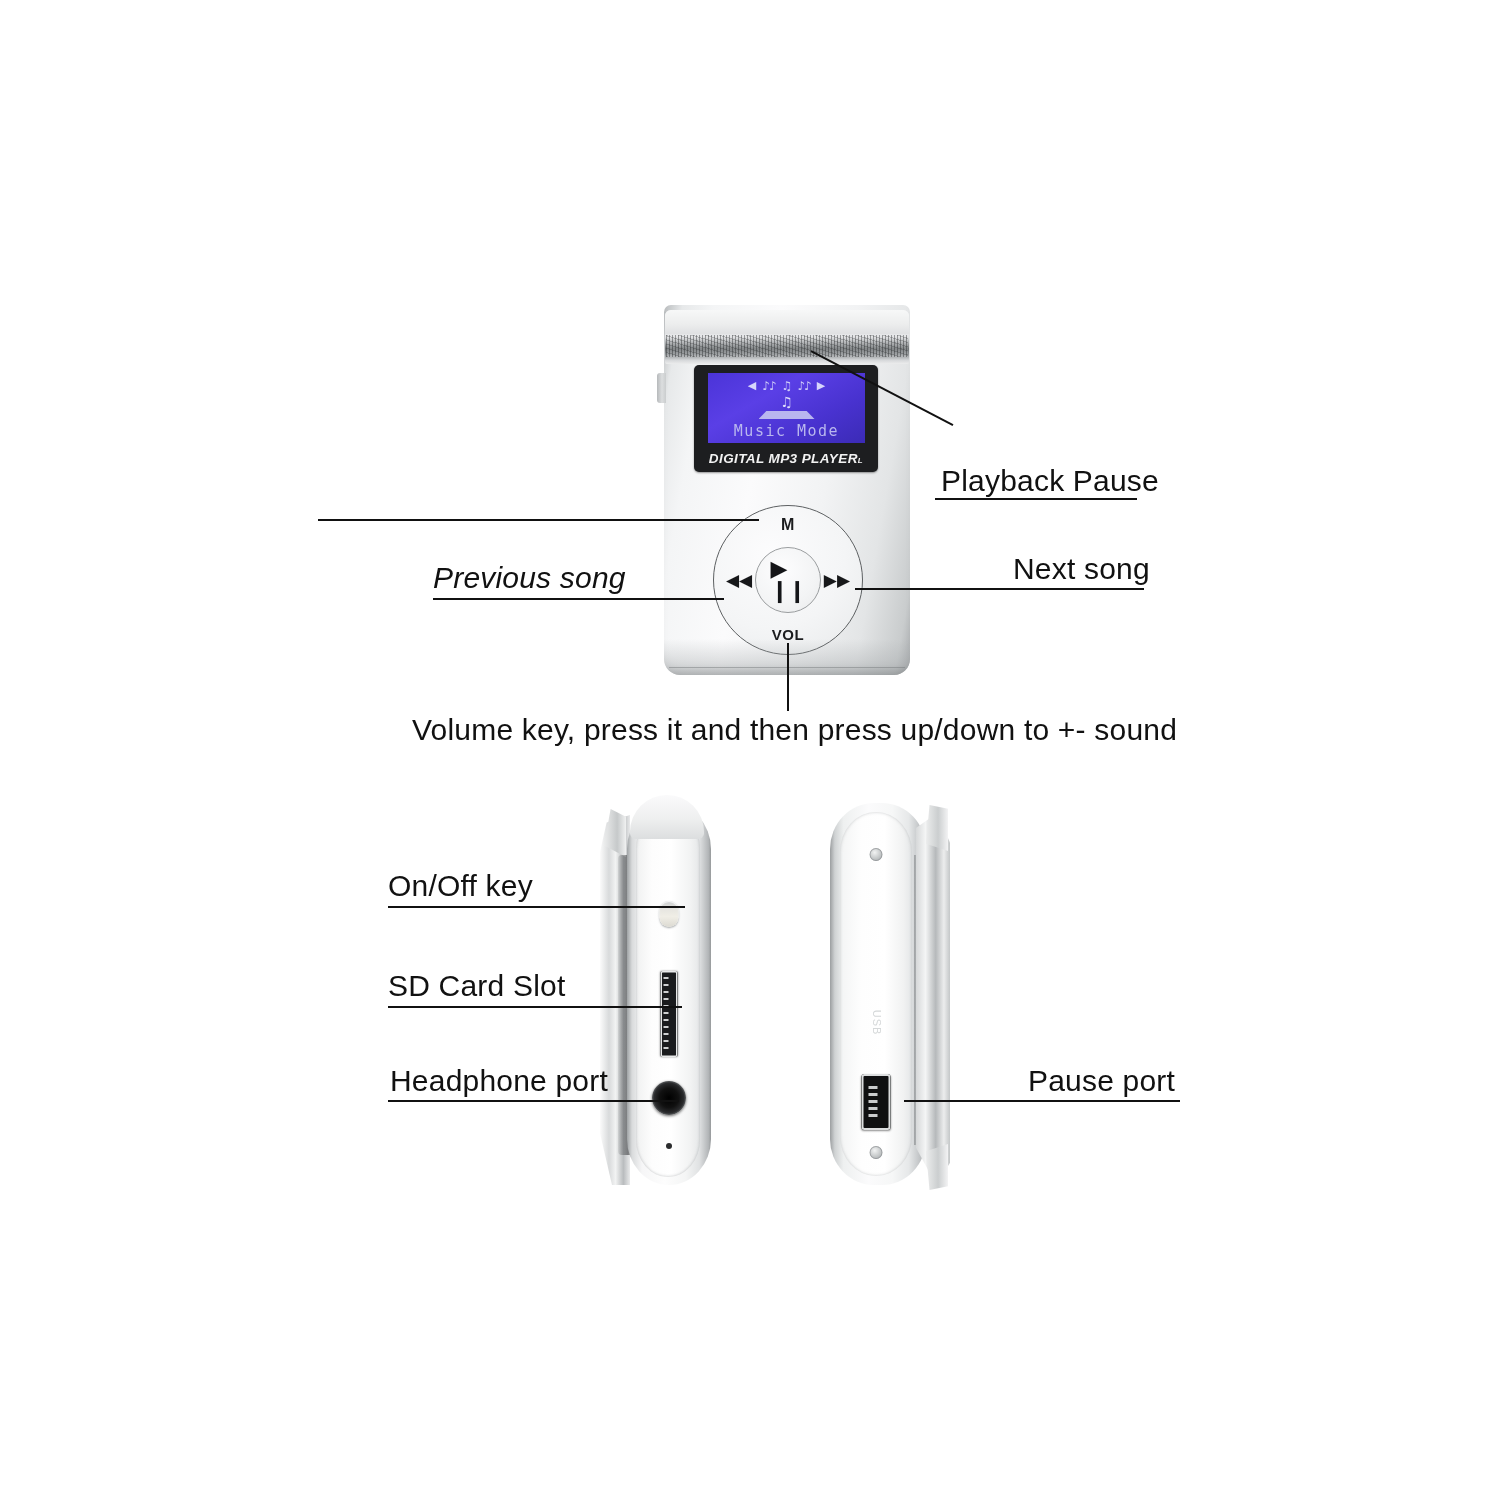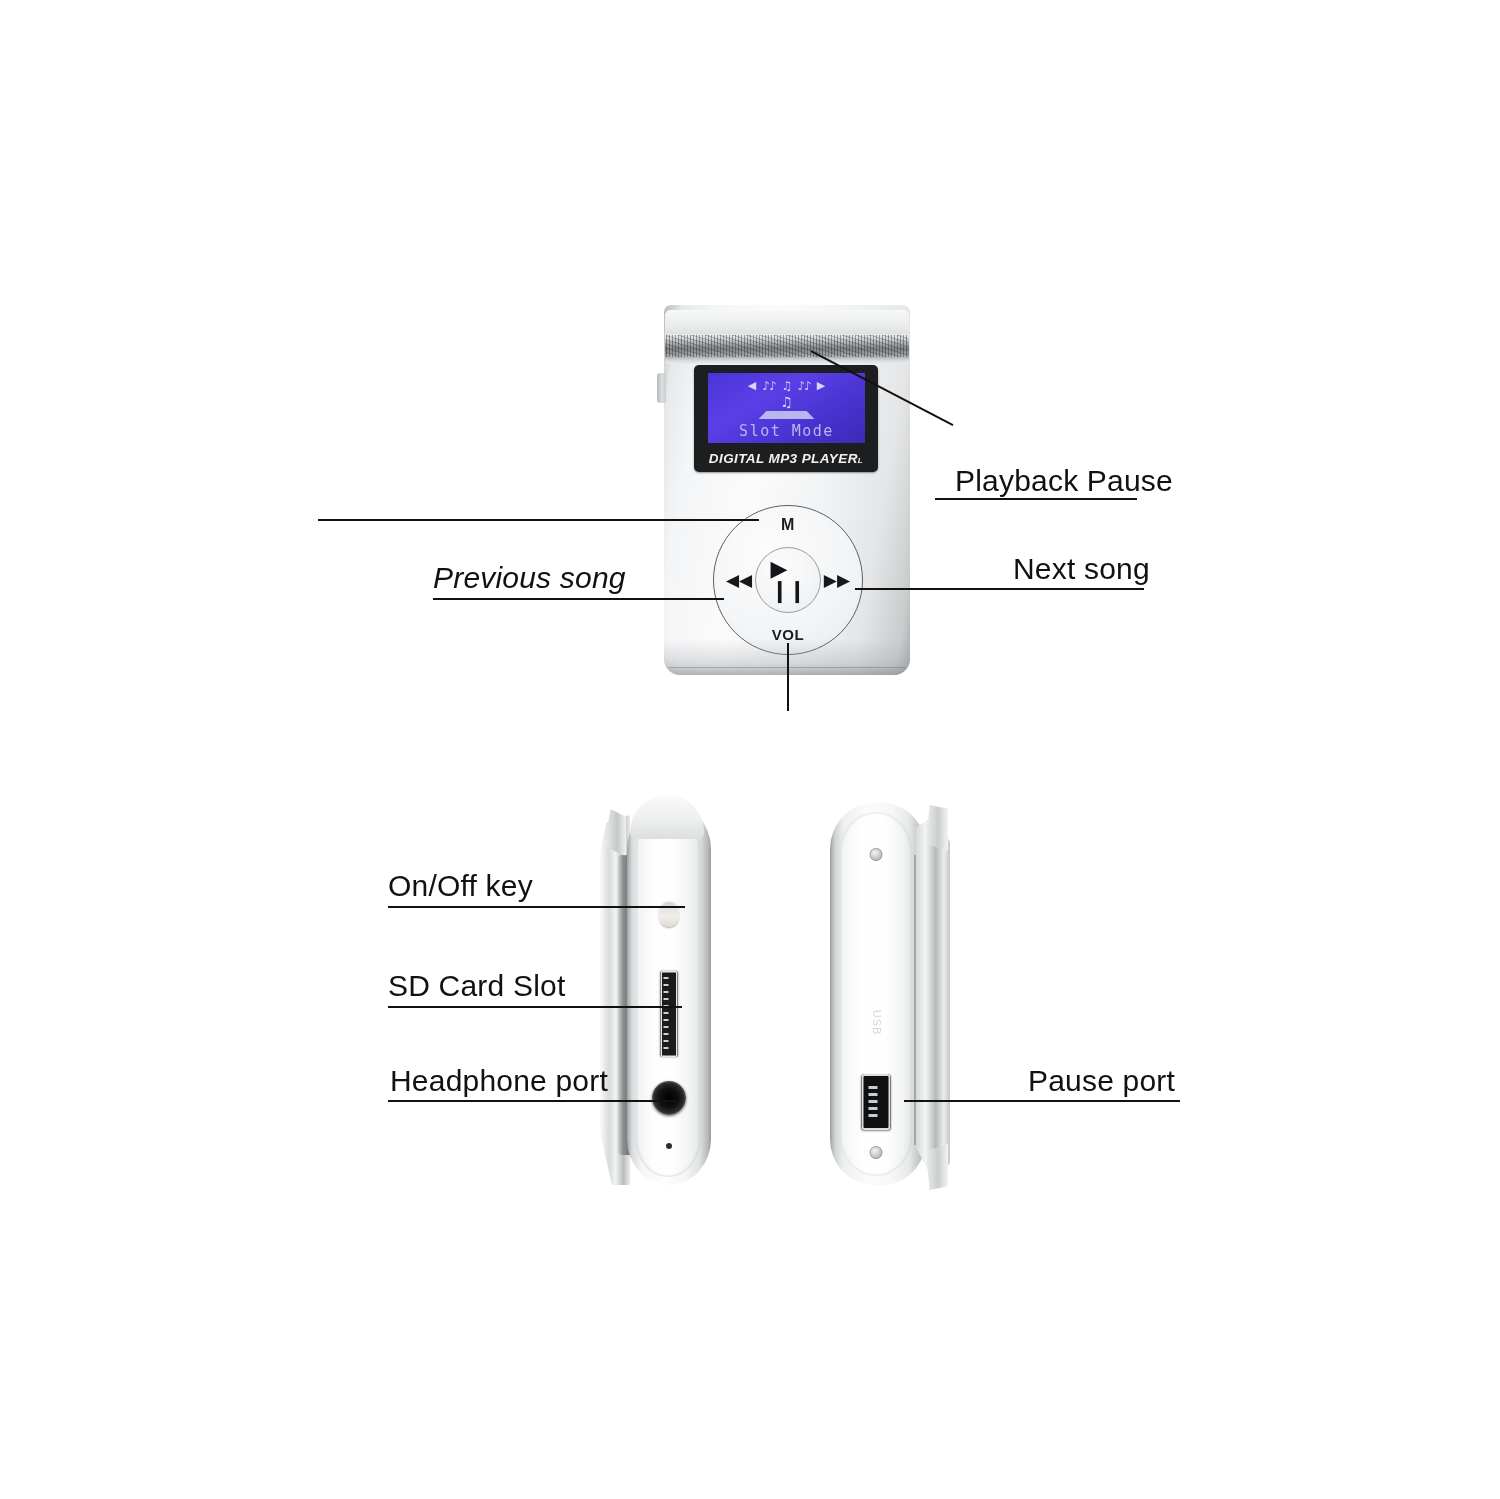--- a/index.html
+++ b/index.html
@@ -543,21 +543,21 @@
       <div class="lcd-screen">
         <div class="lcd-toprow">
           <span class="arrow">◀</span>
           <span class="gl">♪♪</span>
           <span class="gl">♫</span>
           <span class="gl">♪♪</span>
           <span class="arrow">▶</span>
         </div>
         <div class="lcd-center-note">♫</div>
         <div class="lcd-plate"></div>
-        <div class="lcd-mode">Slot Mode</div>
+        <div class="lcd-mode">Music Mode</div>
       </div>
       <div class="lcd-caption">
         <span>DIGITAL  MP3 PLAYER</span><span class="tiny">L</span>
       </div>
     </div>
 
     <div class="wheel-outer">
       <div class="wheel-lbl m">M</div>
       <div class="wheel-lbl vol">VOL</div>
       <div class="wheel-ico prev">◀◀</div>
@@ -570,29 +570,30 @@
     <div class="bottom-bevel"></div>
   </div>
 
   <div class="rule" style="left:318px; top:519px; width:351px;"></div>
   <div class="rule" style="left:669px; top:519px; width:90px;"></div>
 
   <div class="anno" style="left:433px; top:558px;font-style:italic;">Previous song</div>
   <div class="rule" style="left:433px; top:598px; width:185px;"></div>
   <div class="rule" style="left:618px; top:598px; width:106px;"></div>
 
-  <div class="anno" style="left:941px; top:461px;margin-left:14px;">Playback Pause</div>
+  <div class="anno" style="left:941px; top:461px;">Playback Pause</div>
   <div class="rule" style="left:935px; top:498px; width:202px;"></div>
   <div class="diag" style="left:935px; top:498px; width:160px; transform: rotate(27.5deg) scaleX(1) translateX(-160px); transform-origin: 100% 50%;"></div>
 
   <div class="anno" style="left:1013px; top:549px;">Next song</div>
   <div class="rule" style="left:1006px; top:588px; width:138px;"></div>
   <div class="rule" style="left:855px; top:588px; width:151px;"></div>
 
   <div class="vrule" style="left:787px; top:643px; height:68px;"></div>
+  <div class="anno" style="left:412px; top:710px;">Volume key, press it and then press up/down to +- sound</div>
 
   <div id="left-side">
     <div class="ls-clip"></div>
     <div class="ls-clip-tail"></div>
     <div class="ls-shadowcol"></div>
     <div class="ls-body">
       <div class="ls-inset"></div>
       <div class="power-btn"></div>
       <div class="sd-slot"></div>
       <div class="hp-jack"></div>

